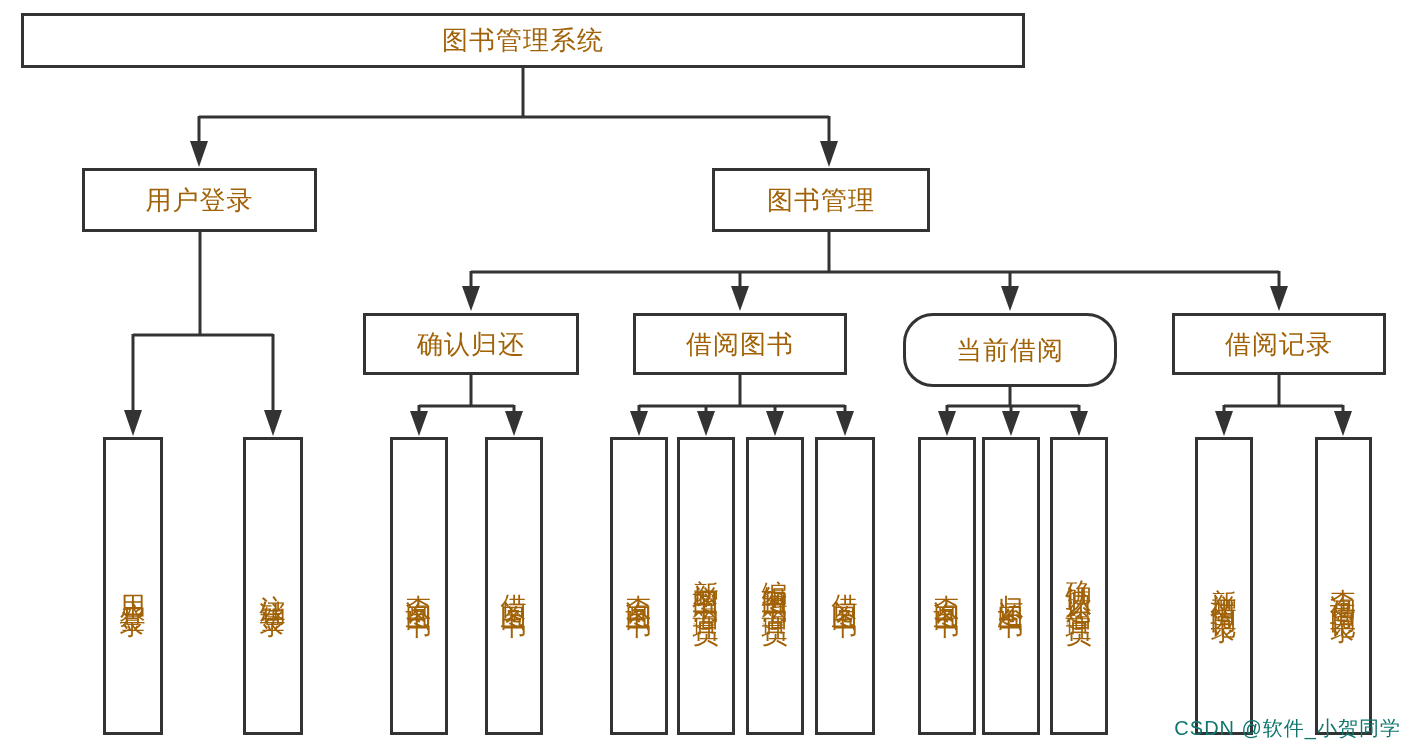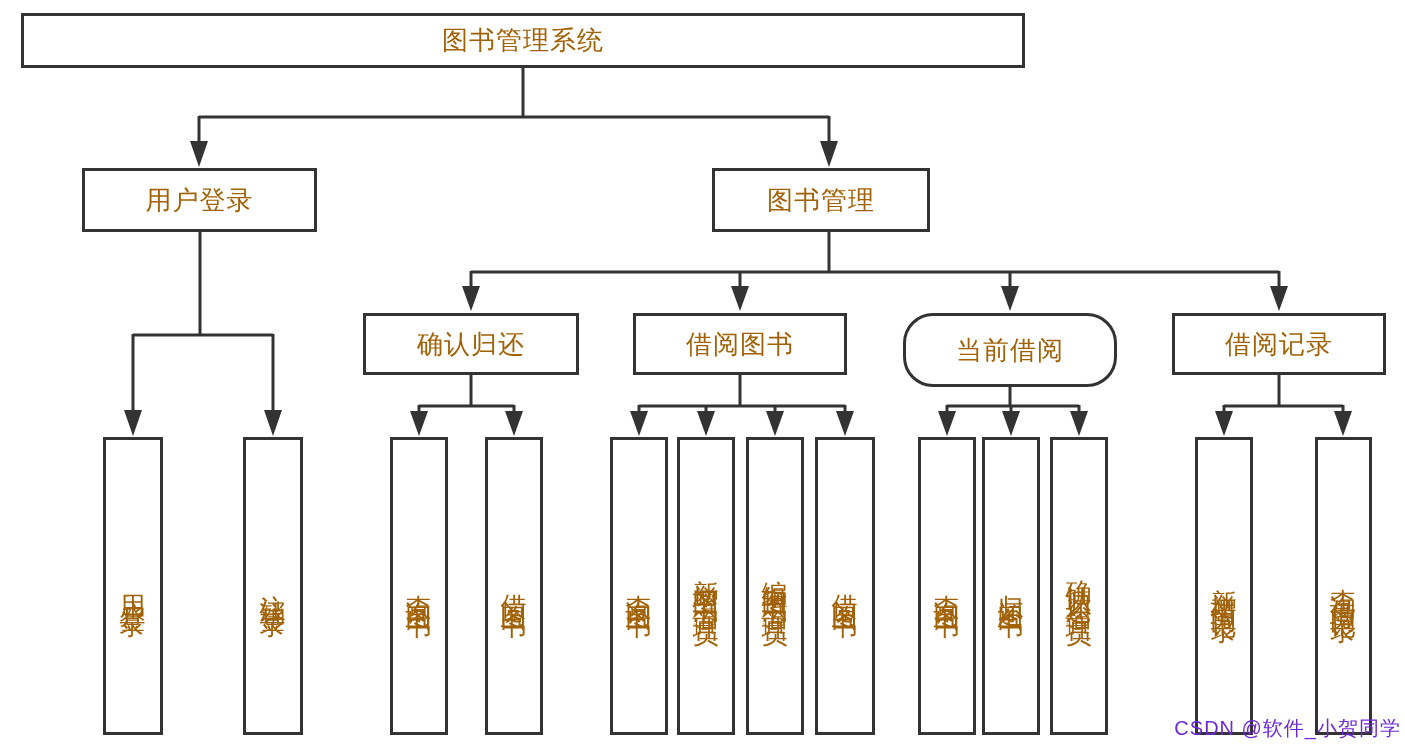--- a/index.html
+++ b/index.html
@@ -58,21 +58,21 @@
   }
   svg.connectors polygon {
     fill: #333333;
     stroke: none;
   }
   .watermark {
     position: absolute;
     right: 4px;
     bottom: 5px;
     font-size: 20px;
-    color: #6d28d9;
+    color: #0f766e;
     letter-spacing: 1px;
     z-index: 5;
     white-space: nowrap;
   }
 </style>
 </head>
 <body>
 
 <div class="canvas">
 

